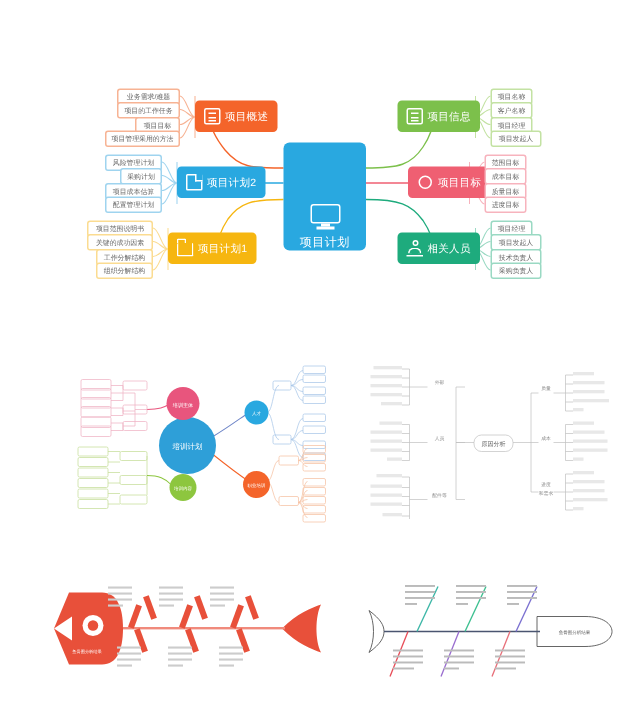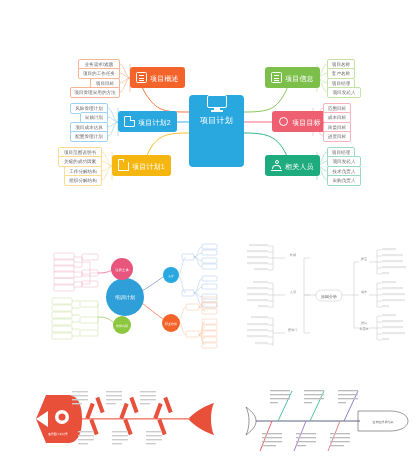--- a/index.html
+++ b/index.html
@@ -11,21 +11,21 @@
   .mm-svg{position:absolute;left:0;top:0;width:420px;height:190px;}
 
   .node{position:absolute;display:flex;align-items:center;gap:3px;
         border-radius:3px;padding:0 6px;height:21px;box-sizing:border-box;
         color:#fff;font-size:7px;letter-spacing:.2px;white-space:nowrap;}
   .node .ico{width:11px;height:11px;flex:0 0 11px;position:relative;}
   .node .lbl{line-height:1;padding-top:1px;}
 
   .center-node{position:absolute;left:189px;top:75px;width:55px;height:72px;
       background:#29a8e0;border-radius:4px;display:flex;flex-direction:column;
-      align-items:center;justify-content:flex-start;color:#fff;gap:3px;}
+      align-items:center;justify-content:flex-end;color:#fff;gap:3px;}
   .center-node .c-ico{width:20px;height:17px;position:relative;}
   .center-node .c-lbl{font-size:8px;letter-spacing:.3px;}
 
   .leaf{position:absolute;height:11px;box-sizing:border-box;border-radius:2px;
         border:1px solid #ddd;background:#fff;font-size:4.6px;line-height:9px;
         text-align:center;white-space:nowrap;color:#666;padding:0 2px;}
 
   
   .ic-doc{border:1.2px solid #fff;border-radius:1.5px;}
   .ic-doc i{position:absolute;left:2px;right:2px;height:1px;background:#fff;}

